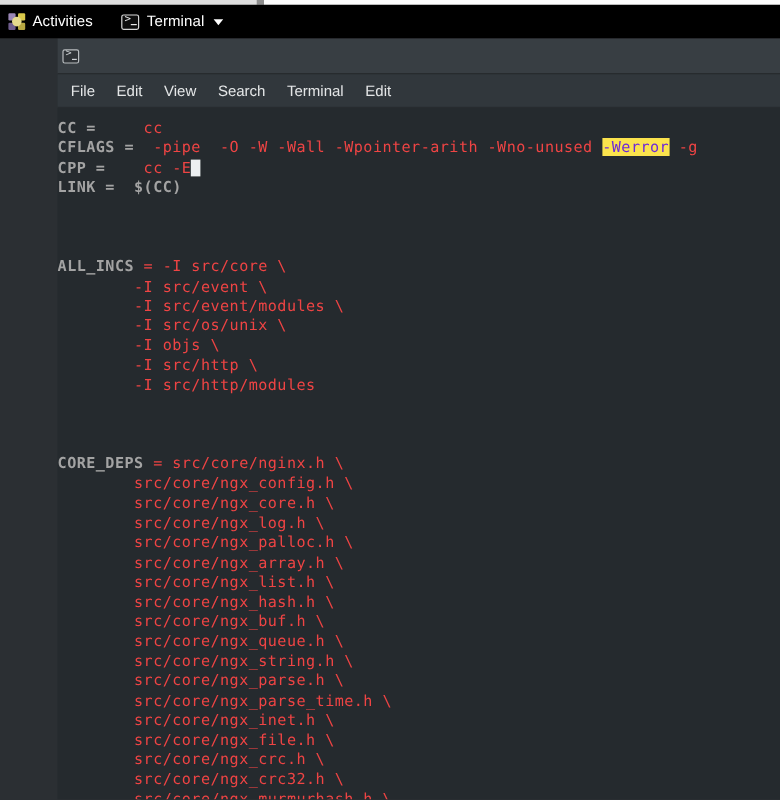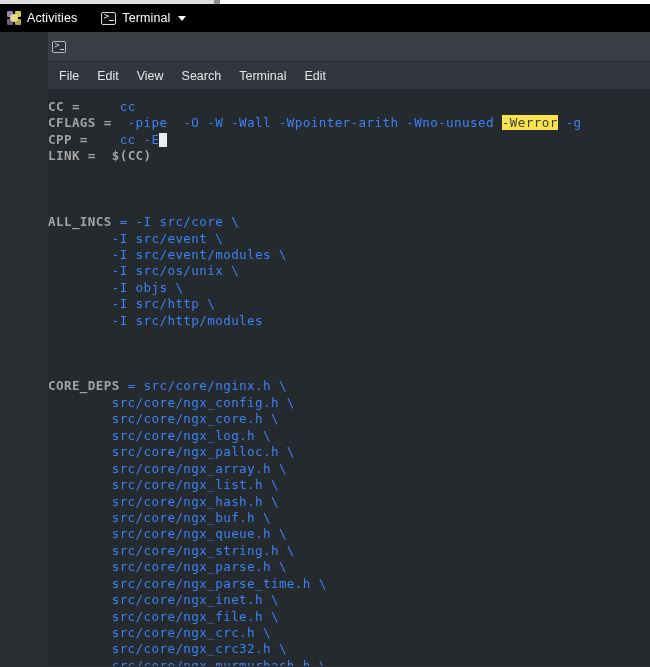--- a/index.html
+++ b/index.html
@@ -152,22 +152,22 @@
     top: 9px;
     font-family: "DejaVu Sans Mono", monospace;
     font-size: 12.6px;
     line-height: 16.45px;
     white-space: pre;
     color: #d6dadd;
     letter-spacing: 0.38px;
   }
   .tline { height: 16.45px; }
   .c-var   { color: #a3a3a3; font-weight: bold; }
-  .c-plain { color: #3b82f6; }
-  .c-hl    { background: #fbe34d; color: #404040; }
+  .c-plain { color: #ef4444; }
+  .c-hl    { background: #fbe34d; color: #6d28d9; }
   .cursor-block {
     display: inline-block;
     width: 8px;
     height: 14px;
     background: #eceff1;
     vertical-align: -3px;
     margin-left: -0.4px;
   }
 </style>
 </head>

